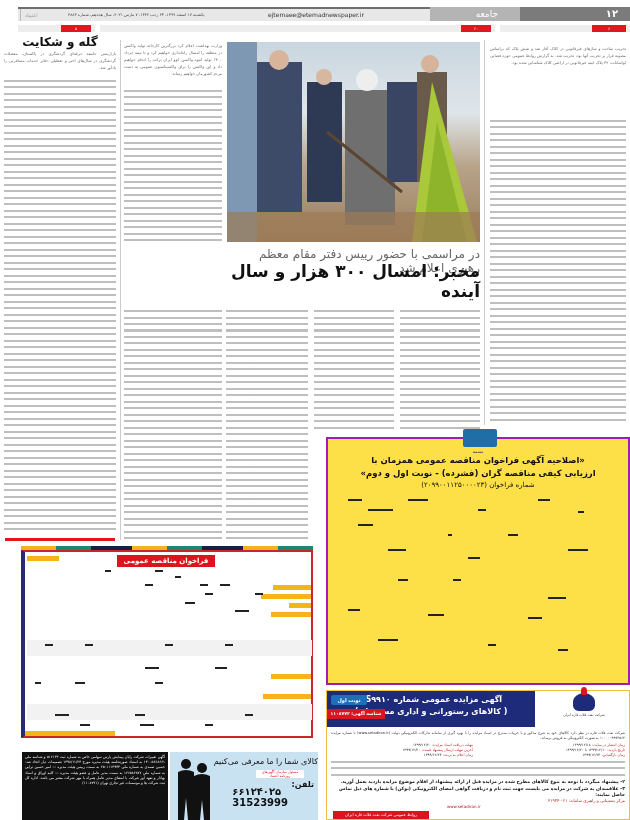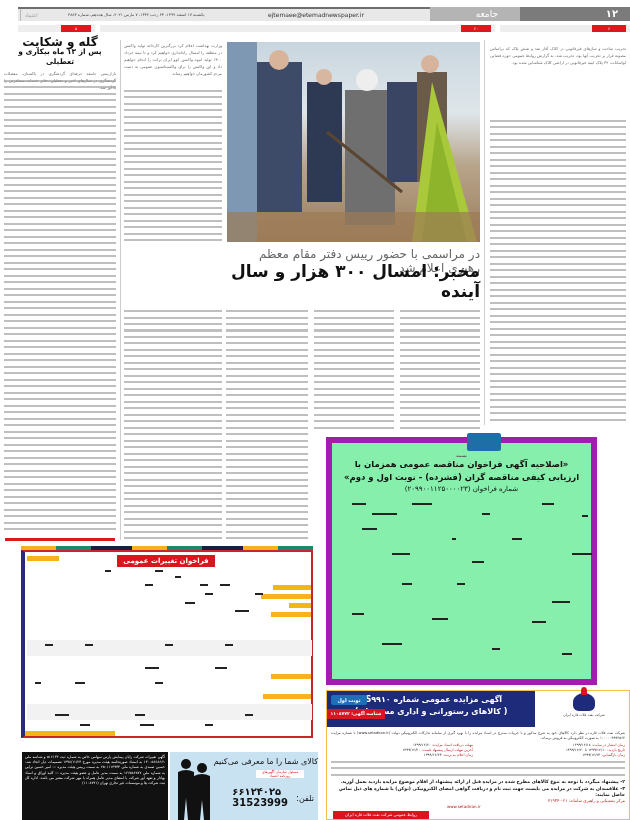--- a/index.html
+++ b/index.html
@@ -22,21 +22,21 @@
   .col-text{font-size:4px;line-height:7px;color:#666;text-align:justify}
   .lines{background:repeating-linear-gradient(to bottom,#8a8a8a 0px,#8a8a8a 2px,transparent 2px,transparent 6.5px);opacity:.55}
 
   .h-small{font-weight:bold;color:#111;text-align:center;font-size:7.5px;line-height:10px}
 
   .photo{left:227px;top:42px;width:253px;height:200px;overflow:hidden;background:linear-gradient(180deg,#c9d6df 0%,#dfe6ea 35%,#b8a48a 62%,#9a7d5e 100%)}
   .caption-top{left:230px;top:247px;width:250px;font-size:12px;color:#666;text-align:right}
   .headline{left:225px;top:261px;width:255px;font-size:17px;font-weight:bold;line-height:20px;color:#111;text-align:right;letter-spacing:-0.5px}
 
   
-  .ad1{left:326px;top:437px;width:271px;height:248px;border:6px solid #a21caf;background:#86efac}
+  .ad1{left:326px;top:437px;width:304px;height:248px;border:2px solid #a21caf;background:#fde047}
   .ad1 .logo{position:absolute;left:135px;top:-10px;width:34px;height:18px;background:#1e6fa8;border-radius:2px}
   .ad1 .t{position:absolute;left:0;width:100%;text-align:center;font-weight:bold;color:#111}
 
   
   .ad2{left:21px;top:550px;width:292px;height:188px;border:2px solid #c8262b;border-left:4px solid #2b2b73;background:#fff}
   .stripe{left:21px;top:546px;width:292px;height:4px;background:linear-gradient(90deg,#f5b31a 0 12%,#1a8a6a 12% 24%,#16213d 24% 38%,#f5b31a 38% 50%,#1a8a6a 50% 62%,#16213d 62% 76%,#f5b31a 76% 88%,#1a8a6a 88% 100%)}
   .ad2 .title{position:absolute;left:92px;top:3px;width:98px;height:12px;background:#d9161e;color:#fff;font-size:7px;font-weight:bold;text-align:center;line-height:12px}
   .ybar{position:absolute;height:5px;background:#f4b41a}
   .dot{position:absolute;height:2px;background:#222}
 
@@ -45,21 +45,21 @@
   .ad3 .band{position:absolute;left:0;top:0;width:208px;height:36px;background:#1d2b7a;color:#fff;text-align:center;font-weight:bold}
   .ad3 .turn{position:absolute;left:4px;top:4px;width:36px;height:10px;background:#1e6fb8;color:#fff;font-size:5px;text-align:center;line-height:10px;border-radius:2px}
   .ad3 .phase{position:absolute;left:0;top:18px;width:58px;height:10px;background:#d9161e;color:#fff;font-size:4.5px;text-align:center;line-height:10px}
   .ad3 .foot{position:absolute;left:6px;bottom:0;width:96px;height:8px;background:#d9161e;color:#fff;font-size:4px;text-align:center;line-height:8px}
 
   
   .promo{left:170px;top:752px;width:148px;height:68px;background:#c9e2f2}
   .promo .title{position:absolute;right:0;top:5px;font-size:8px;font-weight:normal;color:#111}
   .promo .sub{position:absolute;right:14px;top:18px;width:48px;height:8px;background:#fff;color:#d1161e;font-size:3.5px;text-align:center;line-height:4px}
   .promo .phone{position:absolute;right:30px;top:34px;font-size:10px;font-weight:bold;color:#111;direction:ltr;line-height:11px;text-align:left}
-  .promo .plabel{position:absolute;right:4px;top:42px;font-size:8px;font-weight:normal;color:#111}
+  .promo .plabel{position:absolute;right:4px;top:28px;font-size:8px;font-weight:bold;color:#111}
 
   .notice{left:22px;top:752px;width:146px;height:68px;background:#111;color:#fff;font-size:3.6px;line-height:5.2px;padding:3px;text-align:justify}
 </style>
 </head>
 <body>
 
 <div class="abs hdr">
   <div class="pageno">۱۲</div>
   <div class="section">جامعه</div>
   <div class="email">ejtemaee@etemadnewspaper.ir</div>
@@ -78,21 +78,20 @@
 </div>
 
 <div class="abs" style="left:490px;top:42px;width:136px">
   <div class="col-text" style="margin-top:3px">تخریب ساخت و سازهای غیرقانونی در کلاک آغاز شد و شش پلاک که براساس مصوبه قرار بر تخریب آنها بود، تخریب شد. به گزارش روابط عمومی حوزه قضایی لواسانات، ۴۲ پلاک ابنیه غیرقانونی در اراضی کلاک شناسایی شده بود.</div>
 </div>
 <div class="abs lines" style="left:490px;top:120px;width:136px;height:302px"></div>
 <div class="abs" style="left:484px;top:40px;width:1px;height:385px;background:#ccc"></div>
 
 <div class="abs" style="left:4px;top:38px;width:112px">
   <div class="h-small" style="font-size:12px;line-height:9px">گله و شکایت</div>
-  <div class="h-small" style="font-size:7.5px">پس از ۱۳ ماه بیکاری و تعطیلی</div>
   <div class="col-text" style="margin-top:3px">بازاریسی جامعه حرفه‌ای گردشگری در پاکستان، معضلات گردشگری در سال‌های اخیر و تعطیلی دفاتر خدمات مسافرتی را یادآور شد.</div>
 </div>
 <div class="abs lines" style="left:4px;top:80px;width:112px;height:455px"></div>
 <div class="abs" style="left:5px;top:538px;width:110px;height:3px;background:#e2161c"></div>
 <div class="abs" style="left:120px;top:40px;width:1px;height:500px;background:#ccc"></div>
 
 <div class="abs" style="left:124px;top:42px;width:98px">
   <div class="col-text">وزارت بهداشت اعلام کرد بزرگترین کارخانه تولید واکسن در منطقه را امسال راه‌اندازی خواهیم کرد و تا نیمه خرداد ۱۴۰۰ تولید انبوه واکسن کوو ایران برکت را انجام خواهیم داد و این واکسن را برای واکسیناسیون عمومی به دست مردم کشورمان خواهیم رساند.</div>
 </div>
 <div class="abs lines" style="left:124px;top:90px;width:98px;height:155px"></div>
@@ -148,21 +147,21 @@
   <div class="dot" style="left:20px;top:170px;width:12px"></div>
     <div class="dot" style="left:100px;top:175px;width:16px"></div>
     <div class="dot" style="left:200px;top:178px;width:14px"></div>
   <div class="dot" style="left:50px;top:200px;width:20px"></div>
     <div class="dot" style="left:160px;top:205px;width:8px"></div>
     <div class="dot" style="left:230px;top:210px;width:10px"></div>
 </div>
 
 <div class="abs stripe"></div>
 <div class="abs ad2">
-  <div class="title">فراخوان تغییرات عمومی</div>
+  <div class="title">فراخوان مناقصه عمومی</div>
   <div class="ybar" style="left:2px;top:4px;width:32px"></div>
   <div class="ybar" style="right:0;top:33px;width:38px"></div>
   <div class="ybar" style="right:0;top:42px;width:50px"></div>
   <div class="ybar" style="right:0;top:51px;width:22px"></div>
   <div class="ybar" style="right:0;top:60px;width:40px"></div>
   <div class="ybar" style="right:0;top:122px;width:40px"></div>
   <div class="ybar" style="right:0;top:142px;width:48px"></div>
   <div class="ybar" style="left:0;bottom:0;width:90px;height:5px"></div>
   <div style="position:absolute;left:2px;top:88px;width:285px;height:16px;background:#f2f2f2"></div>
   <div style="position:absolute;left:2px;top:152px;width:285px;height:16px;background:#f2f2f2"></div>

